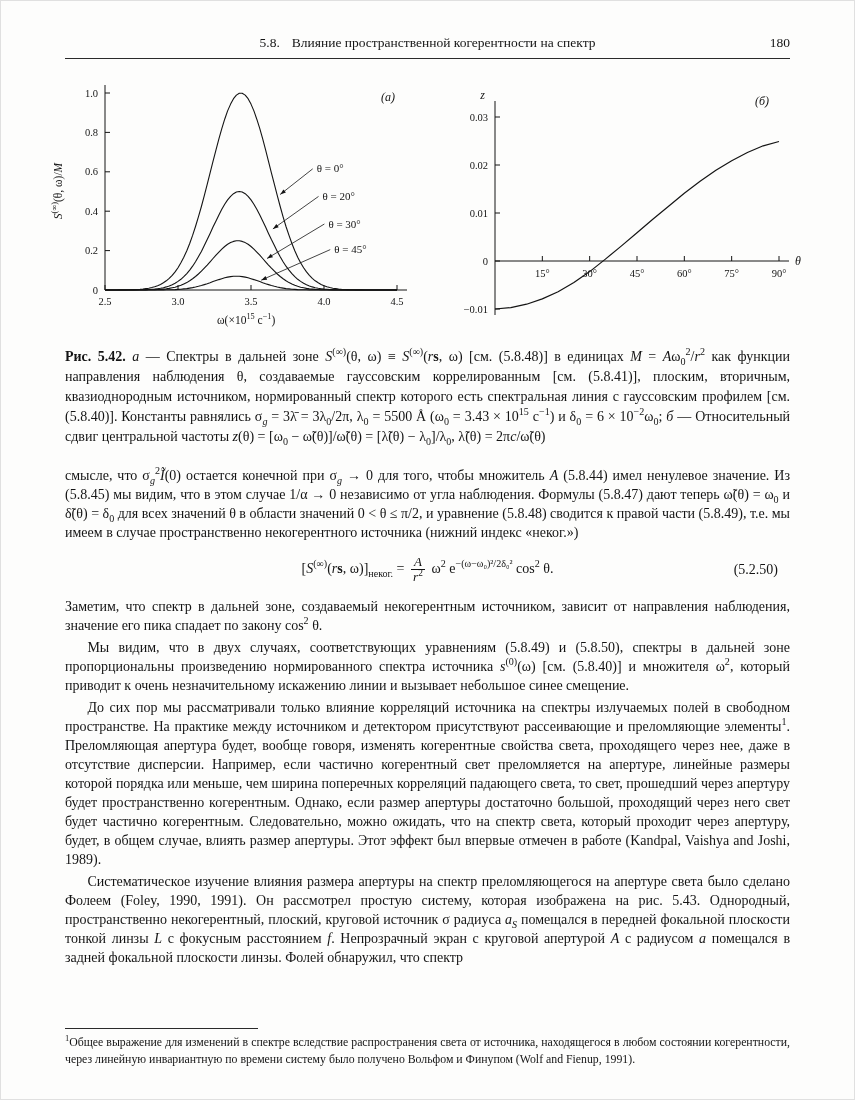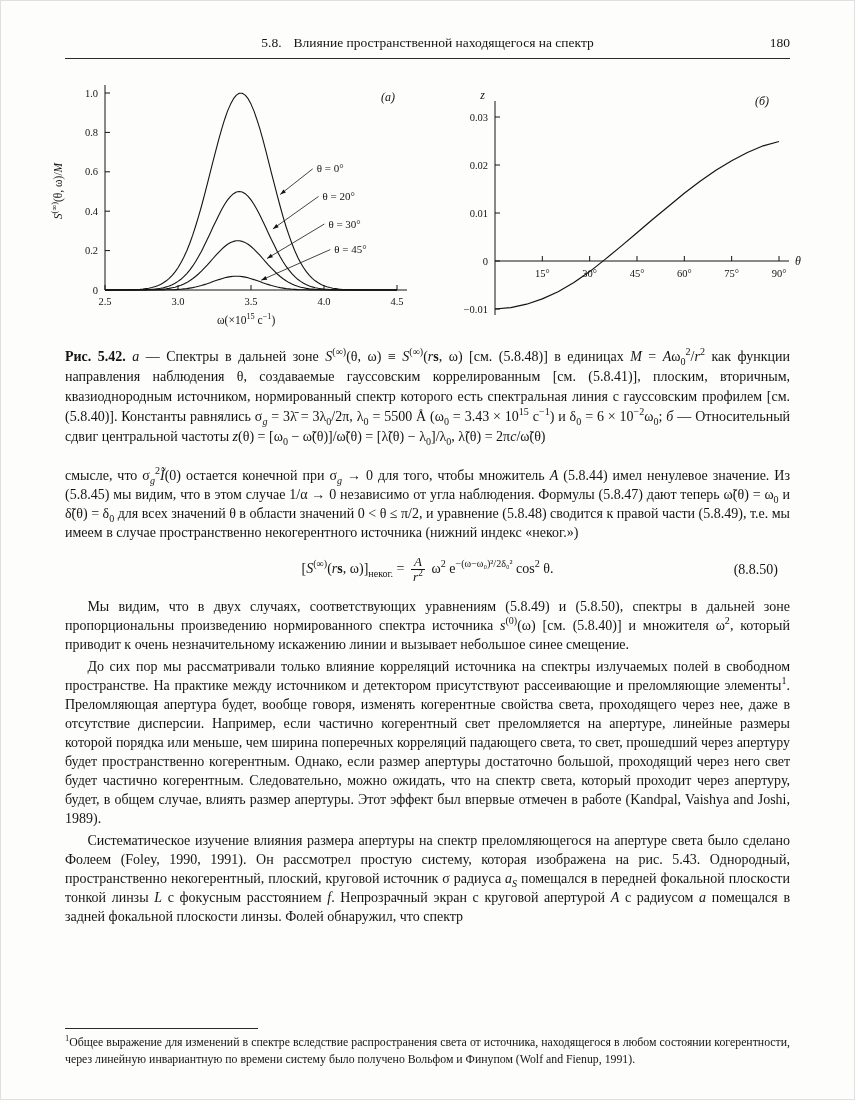--- a/index.html
+++ b/index.html
@@ -28,21 +28,21 @@
   .footnote{position:absolute;left:64px;right:64px;bottom:32px;font-size:11.8px;
         line-height:1.38;text-align:justify}
   .fn-rule{width:193px;border-top:1px solid #2a2a2a;margin-bottom:5px}
 </style>
 </head>
 <body>
 
 <div class="page">
 
   <div class="running-head">
-    <span class="sec-no">5.8.</span><span>Влияние пространственной находящегося на спектр</span>
+    <span class="sec-no">5.8.</span><span>Влияние пространственной когерентности на спектр</span>
     <span class="page-num">180</span>
   </div>
 
   <div class="figure-row">
     <svg class="chart" id="chart-a" viewBox="0 0 382 272" width="382" height="272">
         <g>
           <line x1="58" y1="215" x2="58" y2="10" stroke="#141414" stroke-width="1"></line>
           <line x1="58" y1="215" x2="360" y2="215" stroke="#141414" stroke-width="1"></line>
           <line x1="58" y1="215" x2="63" y2="215" stroke="#141414"></line>
           <text x="51" y="218.5" text-anchor="end" font-size="10.5">0</text>
@@ -127,22 +127,23 @@
 
   <div class="caption"><b>Рис. 5.42.</b> <i>а</i> — Спектры в дальней зоне <i>S</i><sup>(∞)</sup>(θ, ω) ≡ <i>S</i><sup>(∞)</sup>(<i>r</i><b>s</b>, ω) [см. (5.8.48)] в единицах <i>M</i> = <i>A</i>ω<sub>0</sub><sup>2</sup>/<i>r</i><sup>2</sup> как функции направления наблюдения θ, создаваемые гауссовским коррелированным [см. (5.8.41)], плоским, вторичным, квазиоднородным источником, нормированный спектр которого есть спектральная линия с гауссовским профилем [см. (5.8.40)]. Константы равнялись σ<sub><i>g</i></sub> = 3λ̄ = 3λ<sub>0</sub>/2π, λ<sub>0</sub> = 5500 Å (ω<sub>0</sub> = 3.43 × 10<sup>15</sup> с<sup>−1</sup>) и δ<sub>0</sub> = 6 × 10<sup>−2</sup>ω<sub>0</sub>; <i>б</i> — Относительный сдвиг центральной частоты <i>z</i>(θ) = [ω<sub>0</sub> − ω̃(θ)]/ω̃(θ) = [λ̃(θ) − λ<sub>0</sub>]/λ<sub>0</sub>, λ̃(θ) = 2π<i>c</i>/ω̃(θ)</div>
 
   <div class="bodytext">
     <p>смысле, что σ<sub><i>g</i></sub><sup>2</sup><i>Ĩ</i>(0) остается конечной при σ<sub><i>g</i></sub> → 0 для того, чтобы множитель <i>A</i> (5.8.44) имел ненулевое значение. Из (5.8.45) мы видим, что в этом случае 1/α → 0 независимо от угла наблюдения. Формулы (5.8.47) дают теперь ω̃(θ) = ω<sub>0</sub> и δ̃(θ) = δ<sub>0</sub> для всех значений θ в области значений 0 &lt; θ ≤ π/2, и уравнение (5.8.48) сводится к правой части (5.8.49), т.е. мы имеем в случае пространственно некогерентного источника (нижний индекс «неког.»)</p>
     <div class="equation">
       <span>[<i>S</i><sup>(∞)</sup>(<i>r</i><b>s</b>, ω)]<sub>неког.</sub> = <span class="frac">
             <span><i>A</i></span>
             <span><i>r</i><sup>2</sup></span>
           </span> ω<sup>2</sup> e<sup>−(ω−ω₀)²/2δ₀²</sup> cos<sup>2</sup> θ.</span>
-      <span class="eq-num">(8.8.50)</span>
+      <span class="eq-num">(5.2.50)</span>
     </div>
+    <p>Заметим, что спектр в дальней зоне, создаваемый некогерентным источником, зависит от направления наблюдения, значение его пика спадает по закону cos<sup>2</sup> θ.</p>
     <p class="indent">Мы видим, что в двух случаях, соответствующих уравнениям (5.8.49) и (5.8.50), спектры в дальней зоне пропорциональны произведению нормированного спектра источника <i>s</i><sup>(0)</sup>(ω) [см. (5.8.40)] и множителя ω<sup>2</sup>, который приводит к очень незначительному искажению линии и вызывает небольшое синее смещение.</p>
     <p class="indent">До сих пор мы рассматривали только влияние корреляций источника на спектры излучаемых полей в свободном пространстве. На практике между источником и детектором присутствуют рассеивающие и преломляющие элементы<sup>1</sup>. Преломляющая апертура будет, вообще говоря, изменять когерентные свойства света, проходящего через нее, даже в отсутствие дисперсии. Например, если частично когерентный свет преломляется на апертуре, линейные размеры которой порядка или меньше, чем ширина поперечных корреляций падающего света, то свет, прошедший через апертуру будет пространственно когерентным. Однако, если размер апертуры достаточно большой, проходящий через него свет будет частично когерентным. Следовательно, можно ожидать, что на спектр света, который проходит через апертуру, будет, в общем случае, влиять размер апертуры. Этот эффект был впервые отмечен в работе (Kandpal, Vaishya and Joshi, 1989).</p>
     <p class="indent">Систематическое изучение влияния размера апертуры на спектр преломляющегося на апертуре света было сделано Фолеем (Foley, 1990, 1991). Он рассмотрел простую систему, которая изображена на рис. 5.43. Однородный, пространственно некогерентный, плоский, круговой источник σ радиуса <i>a<sub>S</sub></i> помещался в передней фокальной плоскости тонкой линзы <i>L</i> с фокусным расстоянием <i>f</i>. Непрозрачный экран с круговой апертурой <i>A</i> с радиусом <i>a</i> помещался в задней фокальной плоскости линзы. Фолей обнаружил, что спектр</p>
   </div>
 
   <div class="footnote">
     <div class="fn-rule"></div>
     <div><sup>1</sup>Общее выражение для изменений в спектре вследствие распространения света от источника, находящегося в любом состоянии когерентности, через линейную инвариантную по времени систему было получено Вольфом и Финупом (Wolf and Fienup, 1991).</div>
   </div>
 

